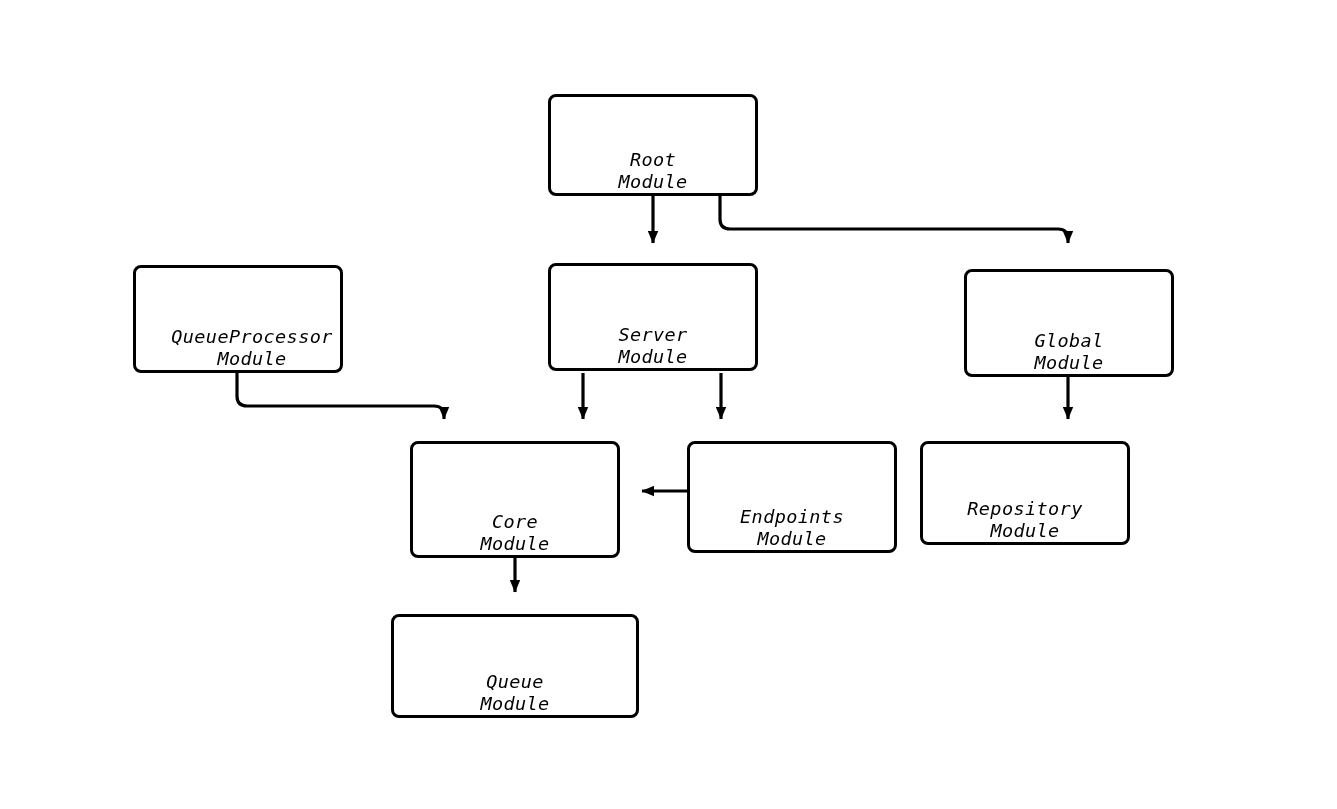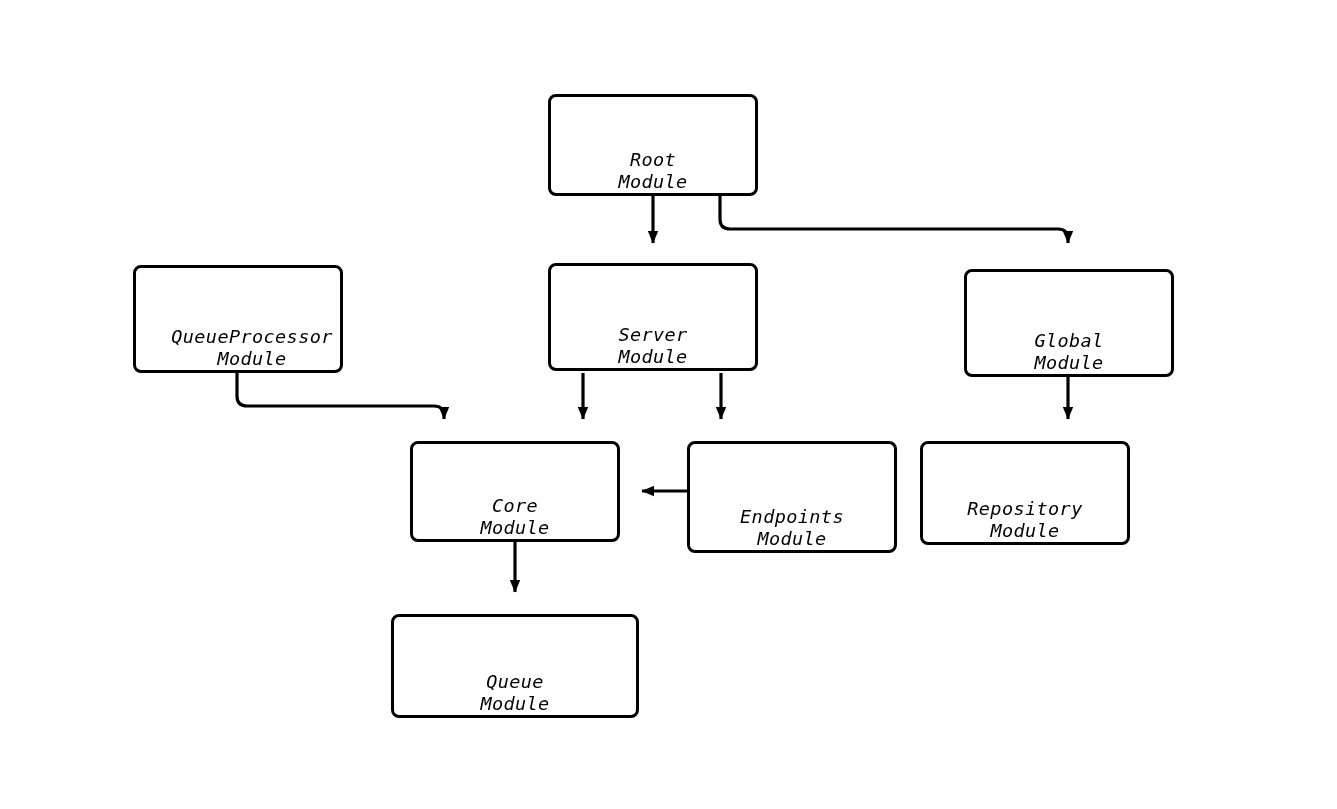--- a/index.html
+++ b/index.html
@@ -110,21 +110,21 @@
   <div class="node" style="left: 548px; top: 263px; width: 210px; height: 108px;">
     <span class="node-label">Server
 Module</span>
   </div>
 
   <div class="node" style="left: 964px; top: 269px; width: 210px; height: 108px;">
     <span class="node-label">Global
 Module</span>
   </div>
 
-  <div class="node" style="left: 410px; top: 441px; width: 210px; height: 101px;">
+  <div class="node" style="left: 410px; top: 441px; width: 210px; height: 117px;">
     <span class="node-label">Core
 Module</span>
   </div>
 
   <div class="node" style="left: 687px; top: 441px; width: 210px; height: 112px;">
     <span class="node-label">Endpoints
 Module</span>
   </div>
 
   <div class="node" style="left: 920px; top: 441px; width: 210px; height: 104px;">

